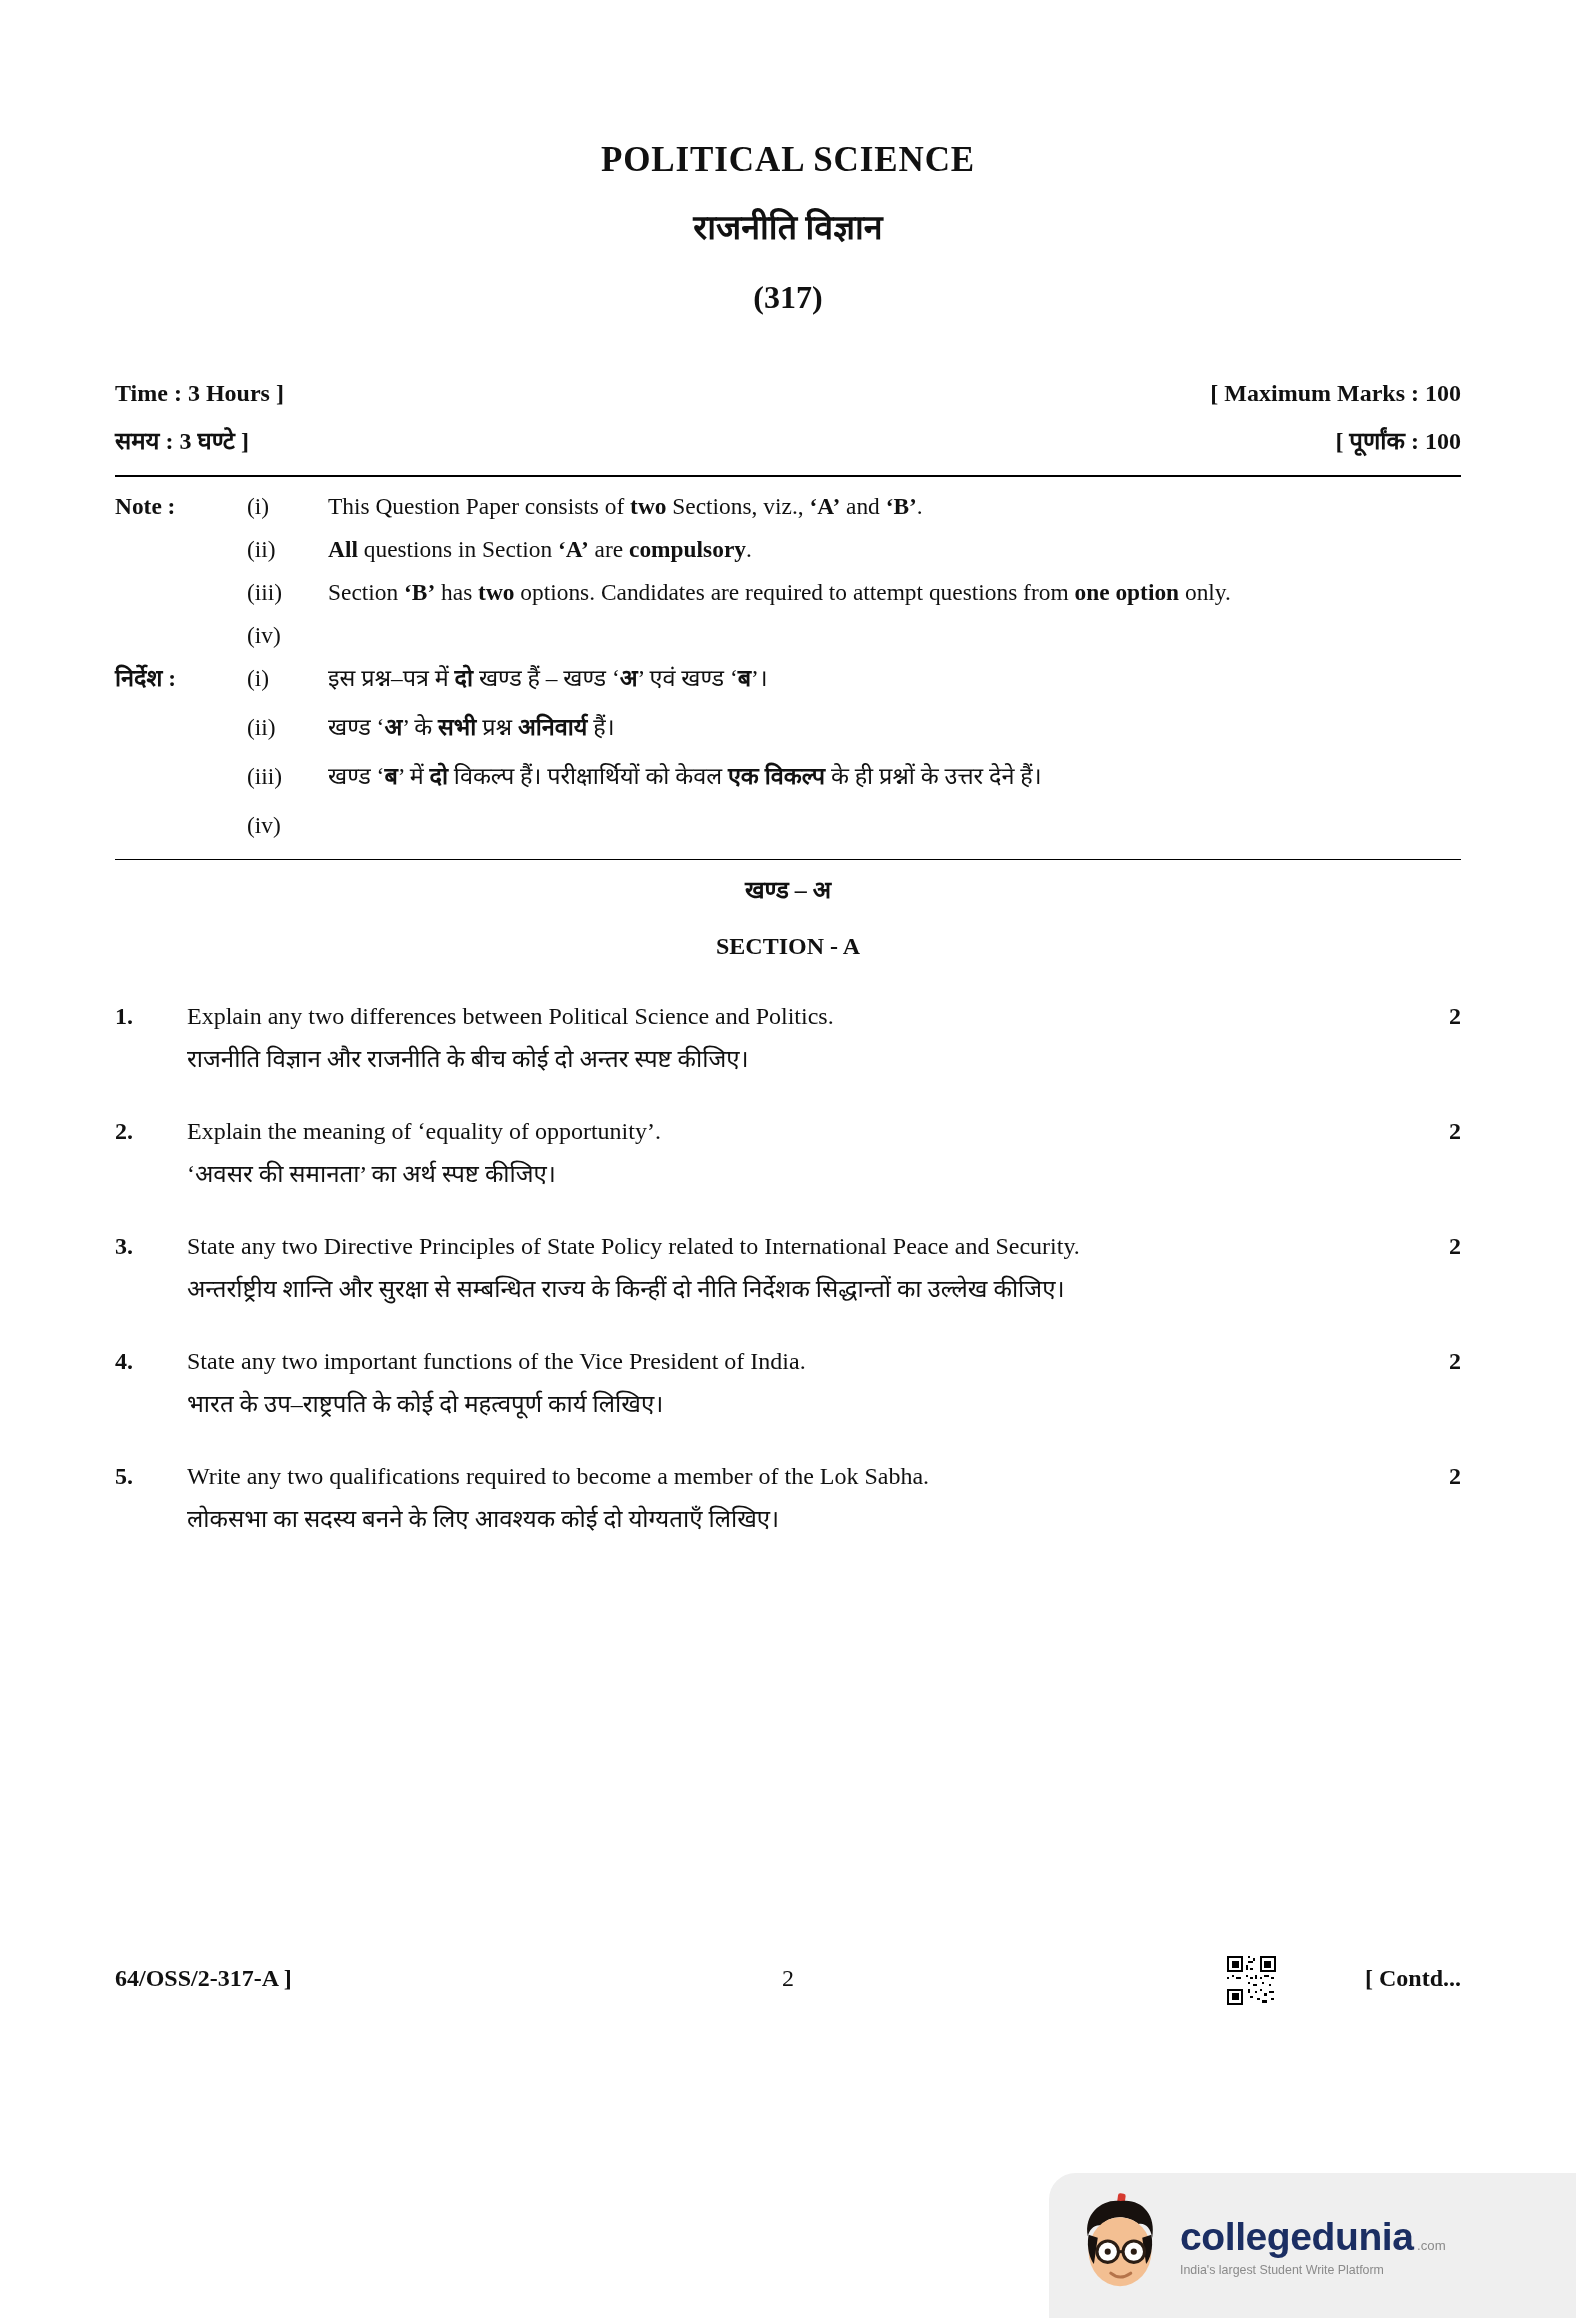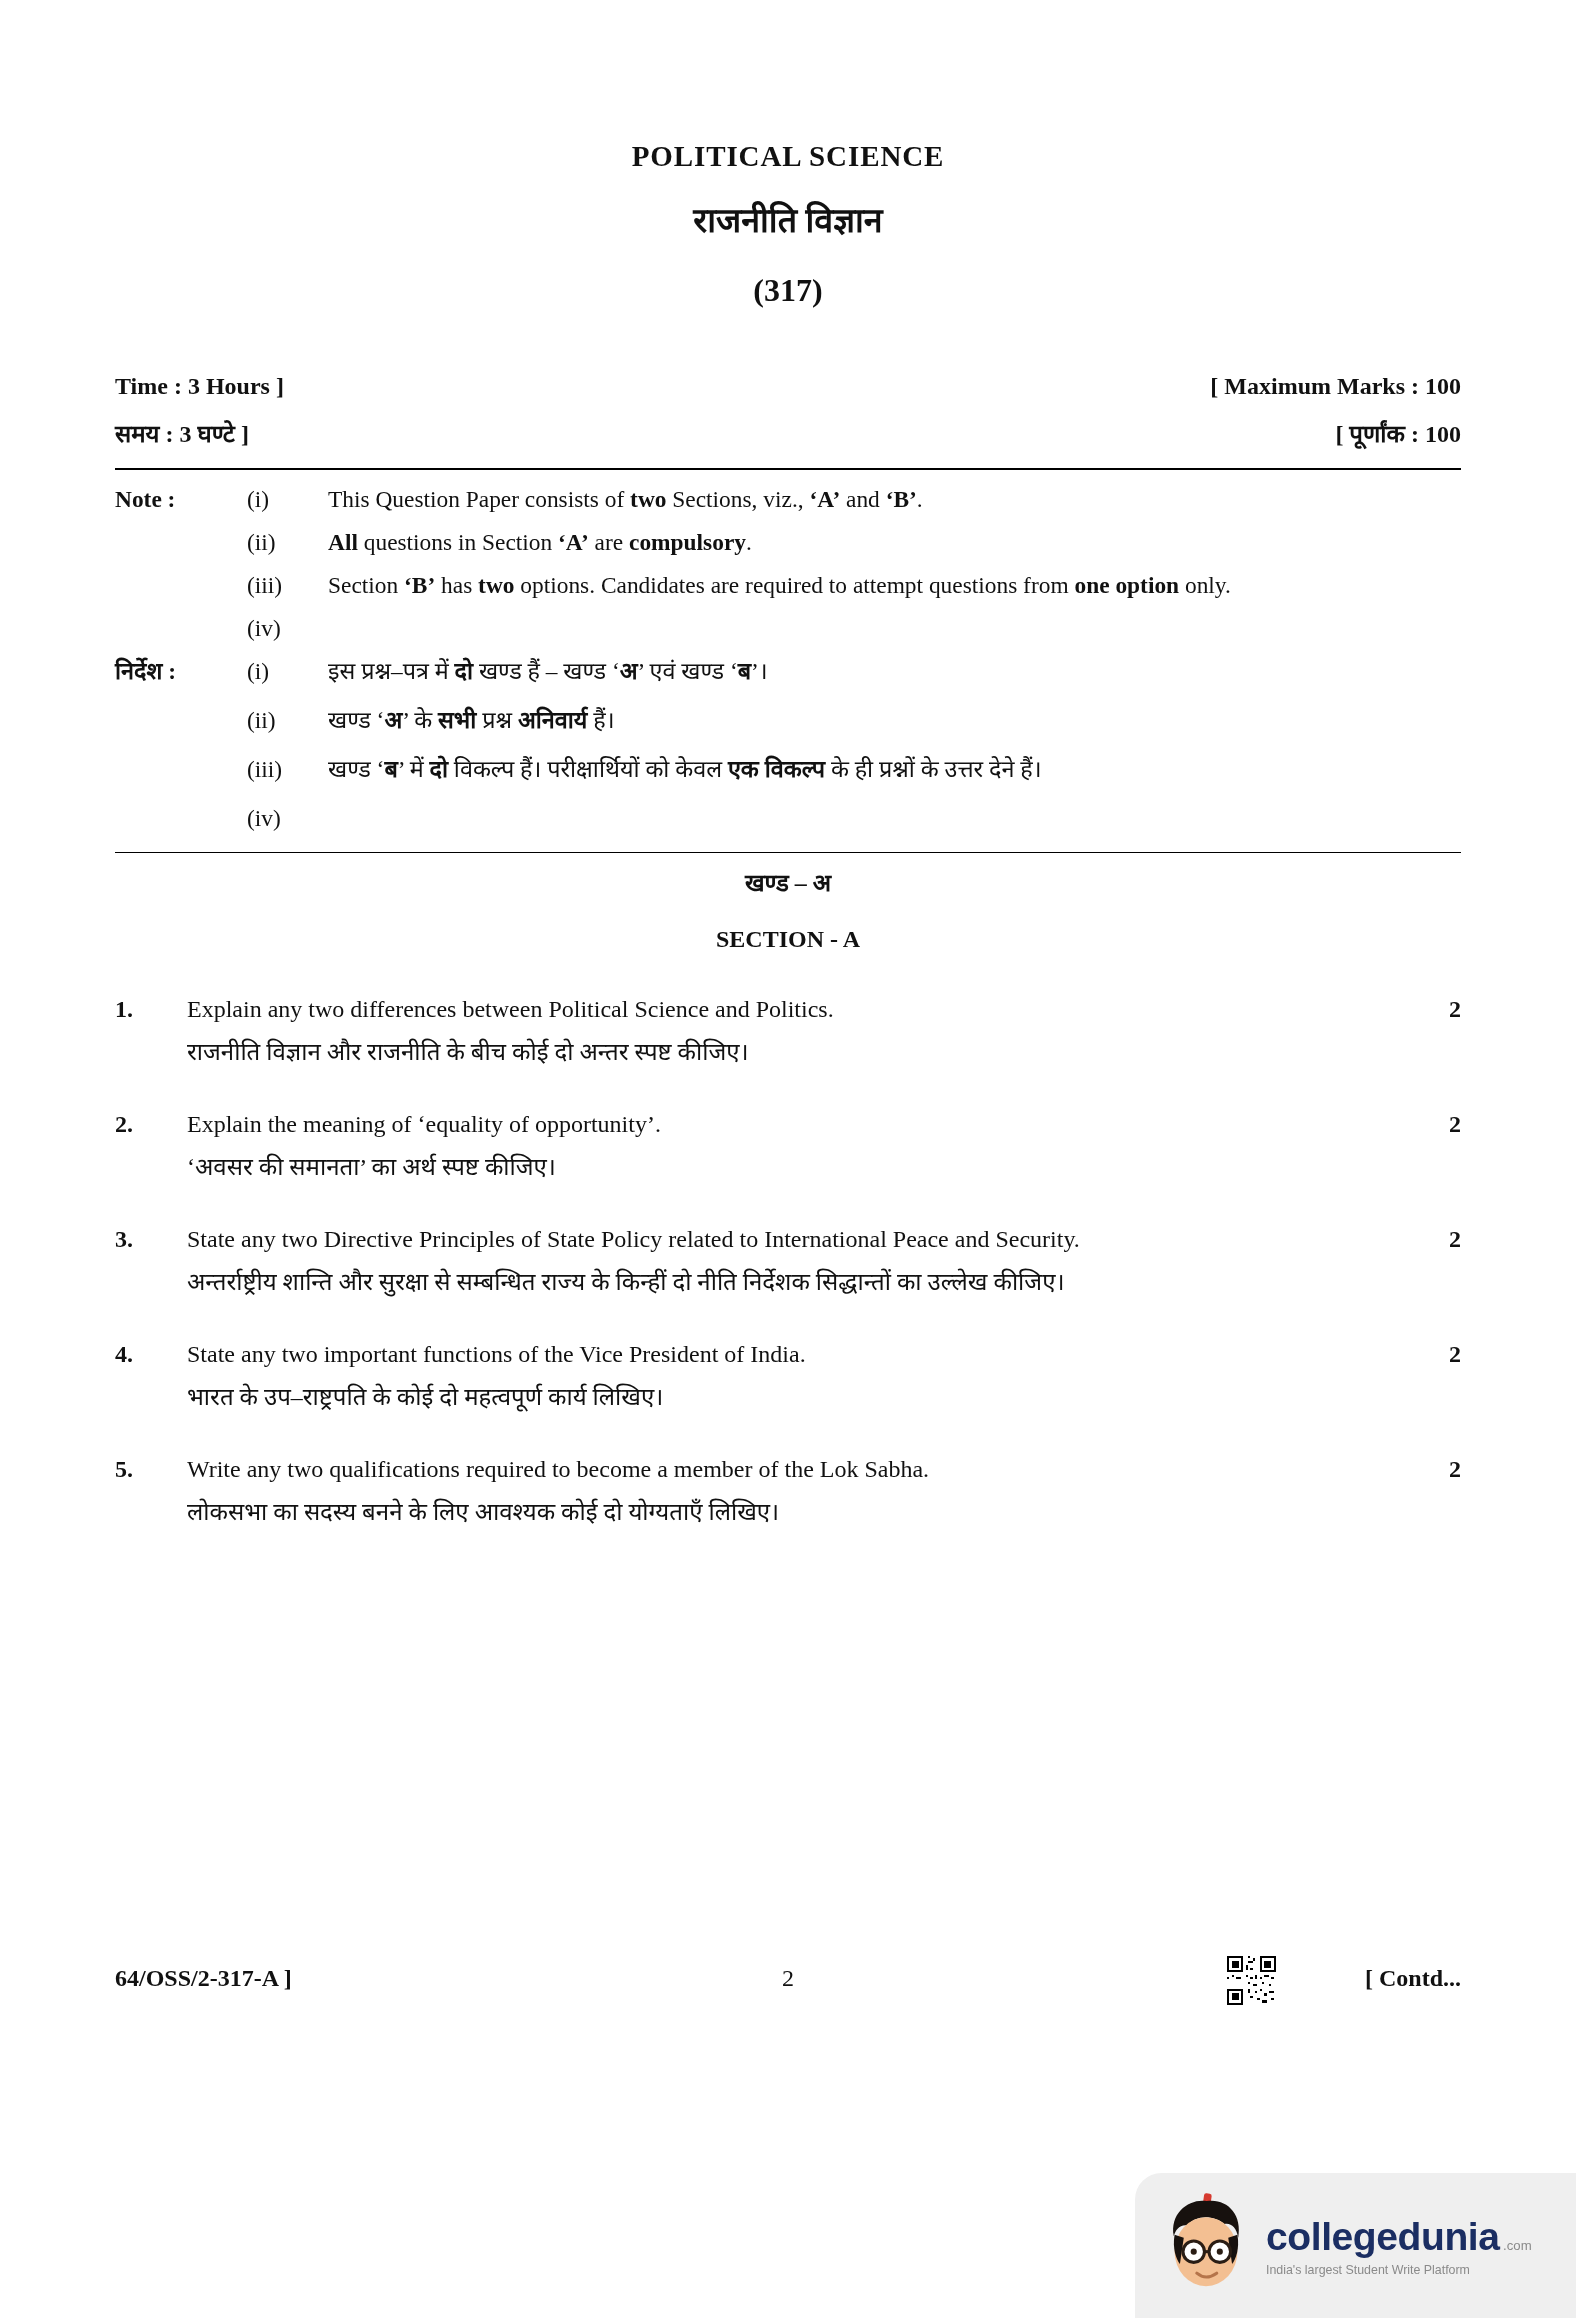--- a/index.html
+++ b/index.html
@@ -6,21 +6,21 @@
   .sheet{
     position:relative;
     width:1576px;height:2319px;
     background:#ffffff;
     font-family:"Liberation Serif", serif;
     color:#111;
     overflow:hidden;
     margin:0 auto;
   }
   .content{padding:0 115px;}
-  .title-en{padding-top:140px;text-align:center;font-size:29px;font-weight:bold;letter-spacing:0.9px;}
+  .title-en{padding-top:140px;text-align:center;font-size:35px;font-weight:bold;letter-spacing:0.9px;}
   .title-hi{text-align:center;font-size:34px;font-weight:bold;margin-top:23px;}
   .paper-code{text-align:center;font-size:32px;font-weight:bold;margin-top:30px;}
 
   .meta-row{display:flex;justify-content:space-between;font-weight:bold;font-size:24px;}
   .meta-row.first{margin-top:64px;}
   .meta-row.second{margin-top:16px;}
 
   .rule-1{border-top:2.6px solid #000;margin-top:19.4px;}
   .rule-2{border-top:1.8px solid #000;margin-top:8.8px;}
 
@@ -40,21 +40,21 @@
   .q-hi{grid-column:2;margin-top:11.5px;font-size:24px;}
 
   .footer{position:absolute;left:115px;right:115px;top:1965px;height:62px;font-size:24px;}
   .paper-ref{position:absolute;left:0;top:0;font-weight:bold;}
   .page-num{position:absolute;left:0;right:0;top:0;text-align:center;}
   .qr{position:absolute;right:185px;top:-8.8px;width:49px;height:49px;}
   .contd{position:absolute;right:0;top:0;font-weight:bold;}
 
   .brand-badge{
     position:absolute;right:0;bottom:0;
-    width:441px;height:146px;
+    width:527px;height:146px;
     background:#efefef;
     border-radius:26.5px 0 0 0;
     display:flex;align-items:center;
   }
   .mascot{margin-left:25px;flex:0 0 auto;}
   .brand-text{margin-left:14px;font-family:"Liberation Sans", sans-serif;}
   .brand-line{display:flex;align-items:baseline;}
   .brand-name{font-size:39px;font-weight:bold;color:#1b2e63;letter-spacing:-0.4px;}
   .brand-domain{font-size:13.2px;color:#8a8a8a;margin-left:3.5px;}
   .brand-tagline{font-size:12.4px;color:#8a8a8a;margin-top:3.5px;}

